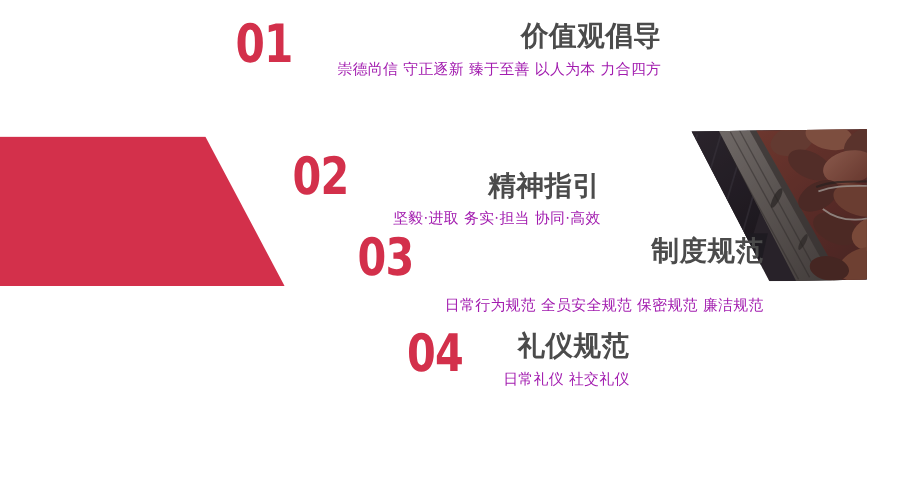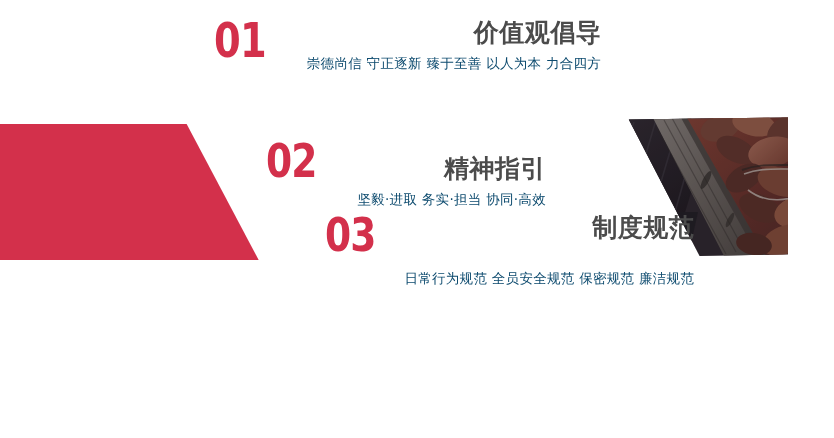--- a/index.html
+++ b/index.html
@@ -69,21 +69,21 @@
   .block .title {
     color: #4b4b4b;
     font-family: "DejaVu Sans", "Liberation Sans", sans-serif;
     font-weight: 700;
     font-size: 25px;
     line-height: 1.08;
     letter-spacing: 0.5px;
     white-space: nowrap;
   }
   .block .sub {
-    color: #0c4a6e;
+    color: #a21caf;
     font-family: "DejaVu Sans", "Liberation Sans", sans-serif;
     font-weight: 400;
     font-size: 13.5px;
     line-height: 1.2;
     letter-spacing: 0.3px;
     white-space: nowrap;
     margin-top: 9px;
   }
 
   
@@ -207,14 +207,21 @@
   </div>
 
   <div class="block" id="block-3">
     <div class="num">03</div>
     <div class="txt">
       <div class="title">制度规范</div>
       <div class="sub">日常行为规范  全员安全规范  保密规范  廉洁规范</div>
     </div>
   </div>
 
+  <div class="block" id="block-4">
+    <div class="num">04</div>
+    <div class="txt">
+      <div class="title">礼仪规范</div>
+      <div class="sub">日常礼仪 社交礼仪</div>
+    </div>
+  </div>
 
 </div>
 
 </body></html>

